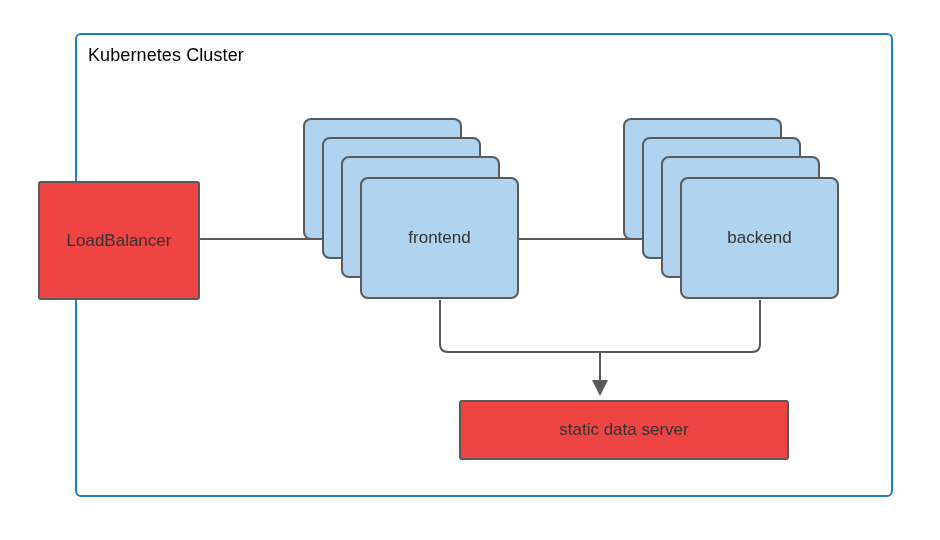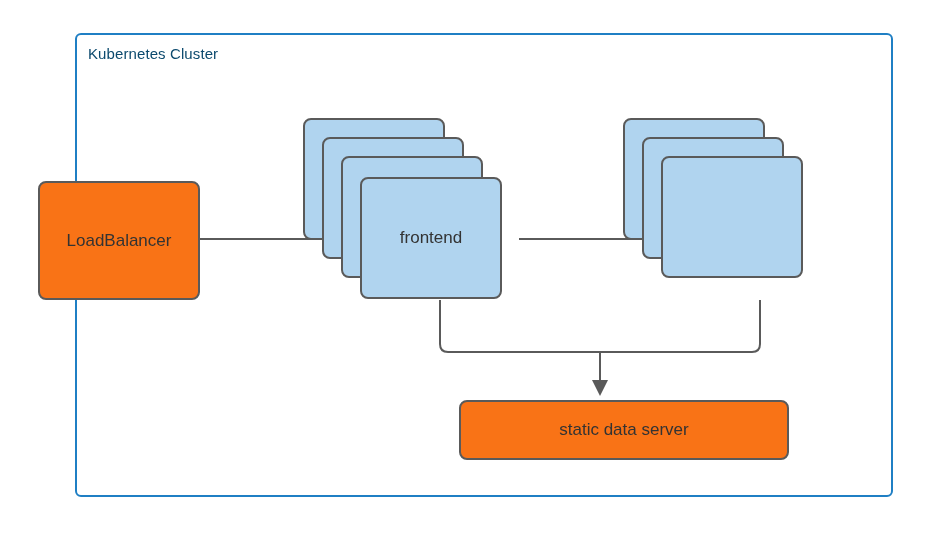--- a/index.html
+++ b/index.html
@@ -25,33 +25,33 @@
     height: 464px;
     border: 2px solid #1f7fc4;
     border-radius: 6px;
     box-sizing: border-box;
     background: transparent;
   }
   .cluster-label {
     position: absolute;
     left: 88px;
     top: 45px;
-    font-size: 15px;
-    color: #0c4a6e;
+    font-size: 18px;
+    color: #000000;
     white-space: nowrap;
     letter-spacing: 0.1px;
     text-align: center;
   }
 
   
   .node {
     position: absolute;
-    background: #f97316;
+    background: #ef4444;
     border: 2px solid #5a5a5a;
-    border-radius: 8px;
+    border-radius: 3px;
     box-sizing: border-box;
     display: flex;
     align-items: center;
     justify-content: center;
     color: #333333;
     font-size: 17px;
     white-space: nowrap;
   }
 
   
@@ -66,21 +66,21 @@
   .stack {
     position: absolute;
     width: 234px;
     height: 180px;
   }
   .stack.frontend { left: 303px; top: 118px; }
   .stack.backend  { left: 623px; top: 118px; }
 
   .stack .card {
     position: absolute;
-    width: 142px;
+    width: 159px;
     height: 122px;
     background: #b0d4ef;
     border: 2px solid #5a5a5a;
     border-radius: 8px;
     box-sizing: border-box;
     text-align: center;
   }
   .stack .card.c0 { left: 0px;  top: 0px;  z-index: 1; }
   .stack .card.c1 { left: 19px; top: 19px; z-index: 2; }
   .stack .card.c2 { left: 38px; top: 38px; z-index: 3; }
@@ -167,19 +167,22 @@
     <div class="card c2"></div>
     <div class="card c3">
       <span>frontend</span>
     </div>
   </div>
 
   <div class="stack backend layer-nodes">
     <div class="card c0"></div>
     <div class="card c1"></div>
     <div class="card c2"></div>
+    <div class="card c3">
+      <span>backend</span>
+    </div>
   </div>
 
   <div class="node sds layer-nodes">
     <span>static data server</span>
   </div>
 
 </div>
 
 </body></html>

